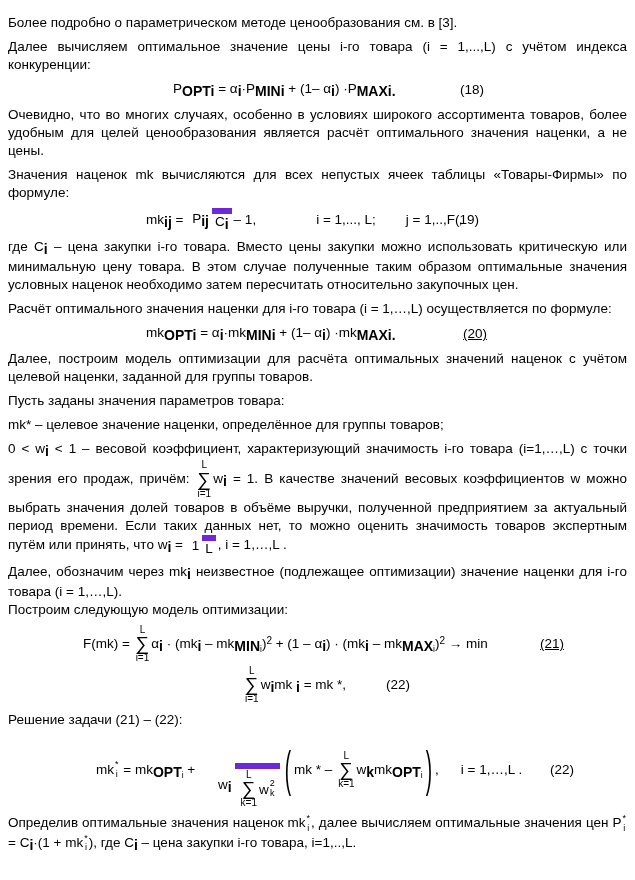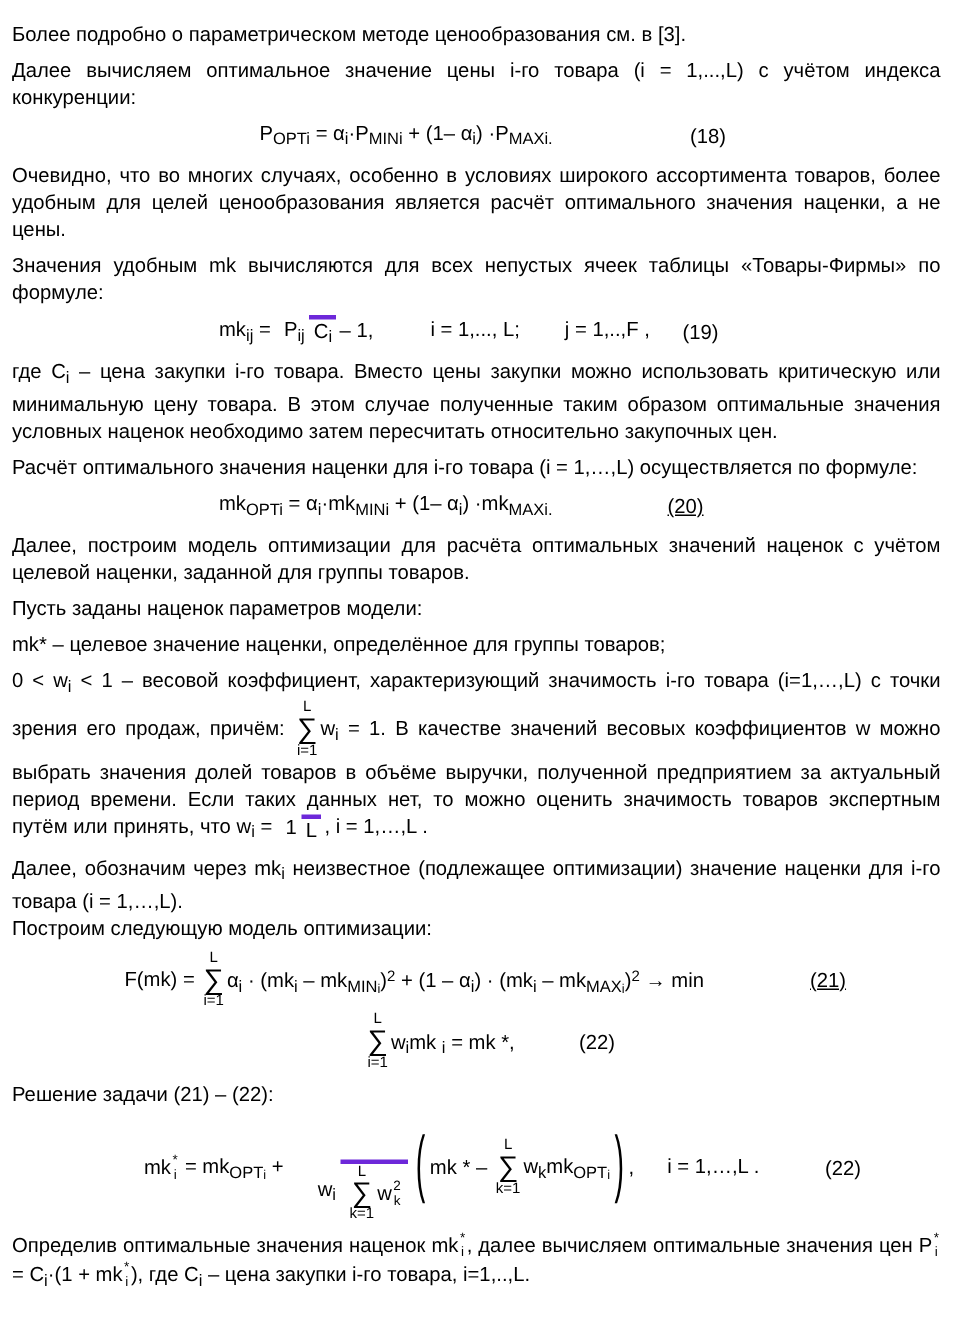--- a/index.html
+++ b/index.html
@@ -5,83 +5,83 @@
   html,body{margin:0;padding:0;}
   body{
     width:635px;height:880px;box-sizing:border-box;
     padding:8px 8px 0 8px;overflow:hidden;background:#ffffff;color:#000000;
     font-family:"Liberation Sans",sans-serif;font-size:13.5px;line-height:18px;
   }
   .para{margin:6px 0;text-align:justify;}
   .tight-bottom{margin-bottom:0;}
   .tight-top{margin-top:0;}
   
-  .sub{font-size:11px;vertical-align:-3px;}
+  .sub{font-size:14px;vertical-align:-3px;font-weight:bold;}
   .subsub{font-size:8.5px;vertical-align:-4px;}
   .sup{font-size:10px;vertical-align:4px;}
   .bigop{display:inline-flex;flex-direction:column;align-items:center;vertical-align:middle;line-height:1;margin:0 2px;}
   .bigop .lim{font-size:10px;line-height:1.05;}
   .bigop .sym{font-size:19px;line-height:0.95;}
   .frac{display:inline-flex;flex-direction:row;align-items:center;vertical-align:middle;margin:0 2px;line-height:1.15;}
   .frac .num,.frac .den{padding:0 3px;text-align:center;}
-  .frac .den{border-top:3px solid #6d28d9;}
+  .frac .den{border-top:6px solid #6d28d9;}
   .frac.big{position:relative;top:16px;margin-left:16px;}
   .frac.big .den{display:flex;align-items:center;padding:1px 4px;}
   .supsub{display:inline-flex;flex-direction:column;align-items:center;vertical-align:middle;line-height:1;margin:0 1px;}
   .supsub .t,.supsub .b{font-size:9px;line-height:1.1;}
   .bigparen{display:inline-block;vertical-align:middle;transform:scaleY(2.6);font-size:19px;margin:0 3px;}
   
   .formula{position:relative;margin:4px 0;}
   .eqnum{position:absolute;top:50%;transform:translateY(-50%);text-align:right;}
   .f18{padding-left:165px;}  .f18 .eqnum{left:452px;}
   .f19{padding-left:138px;margin:6px 0;}  .f19 .eqnum{left:447px;}
-  .f20{padding-left:138px;}  .f20 .eqnum{left:437px;text-decoration:underline;}
+  .f20{padding-left:138px;}  .f20 .eqnum{left:455px;text-decoration:underline;}
   .f21{padding-left:75px;margin:2px 0;}   .f21 .eqnum{left:532px;text-decoration:underline;}
   .f22{padding-left:235px;margin:2px 0;}  .f22 .eqnum{left:378px;}
   .f23{padding-left:88px;margin:2px 0 20px 0;} .f23 .eqnum{left:542px;}
-  .cond1{margin-left:38px;}
+  .cond1{margin-left:60px;}
   .cond2{margin-left:30px;}
   .cond3{margin-left:22px;}
 </style>
 </head>
 <body>
 
 <p class="para">Более подробно о параметрическом методе ценообразования см. в [3].</p>
 
 <p class="para">Далее вычисляем оптимальное значение цены i-го товара (i = 1,...,L) с учётом индекса конкуренции:</p>
 
 <div class="formula f18">
   <span><span>P</span><span class="sub">OPTi</span><span> = α</span><span class="sub">i</span><span>·P</span><span class="sub">MINi</span><span> + (1– α</span><span class="sub">i</span><span>) ·P</span><span class="sub">MAXi.</span></span>
   <span class="eqnum">(18)</span>
 </div>
 
 <p class="para">Очевидно, что во многих случаях, особенно в условиях широкого ассортимента товаров, более удобным для целей ценообразования является расчёт оптимального значения наценки, а не цены.</p>
 
-<p class="para">Значения удобным mk вычисляются для всех непустых ячеек таблицы «Товары-Фирмы» по формуле:</p>
+<p class="para">Значения наценок mk вычисляются для всех непустых ячеек таблицы «Товары-Фирмы» по формуле:</p>
 
 <div class="formula f19">
   <span><span>mk</span><span class="sub">ij</span><span> = </span></span><span class="frac">
       <span class="num"><span>P</span><span class="sub">ij</span></span>
       <span class="den"><span>C</span><span class="sub">i</span></span>
     </span><span><span>– 1,</span></span><span class="cond1">i = 1,..., L;</span><span class="cond2">j = 1,..,F ,</span>
   <span class="eqnum">(19)</span>
 </div>
 
 <p class="para"><span>где C</span><span class="sub">i</span><span> – цена закупки i-го товара. Вместо цены закупки можно использовать критическую или минимальную цену товара. В этом случае полученные таким образом оптимальные значения условных наценок необходимо затем пересчитать относительно закупочных цен.</span></p>
 
 <p class="para">Расчёт оптимального значения наценки для i-го товара (i = 1,…,L) осуществляется по формуле:</p>
 
 <div class="formula f20">
   <span><span>mk</span><span class="sub">OPTi</span><span> = α</span><span class="sub">i</span><span>·mk</span><span class="sub">MINi</span><span> + (1– α</span><span class="sub">i</span><span>) ·mk</span><span class="sub">MAXi.</span></span>
   <span class="eqnum">(20)</span>
 </div>
 
 <p class="para">Далее, построим модель оптимизации для расчёта оптимальных значений наценок с учётом целевой наценки, заданной для группы товаров.</p>
 
-<p class="para">Пусть заданы наценок параметров модели:</p>
+<p class="para">Пусть заданы значения параметров товара:</p>
 
 <p class="para">mk* – целевое значение наценки, определённое для группы товаров;</p>
 
 <p class="para"><span><span>0 &lt; w</span><span class="sub">i</span><span> &lt; 1 – весовой коэффициент, характеризующий значимость i-го товара (i=1,…,L) с точки зрения его продаж, причём: </span></span><span class="bigop">
       <span class="lim">L</span>
       <span class="sym">∑</span>
       <span class="lim">i=1</span>
     </span><span><span>w</span><span class="sub">i</span><span> = 1. В качестве значений весовых коэффициентов w можно выбрать значения долей товаров в объёме выручки, полученной предприятием за актуальный период времени. Если таких данных нет, то можно оценить значимость товаров экспертным путём или принять, что w</span><span class="sub">i</span><span> = </span></span><span class="frac">
       <span class="num">1</span>
       <span class="den">L</span>

